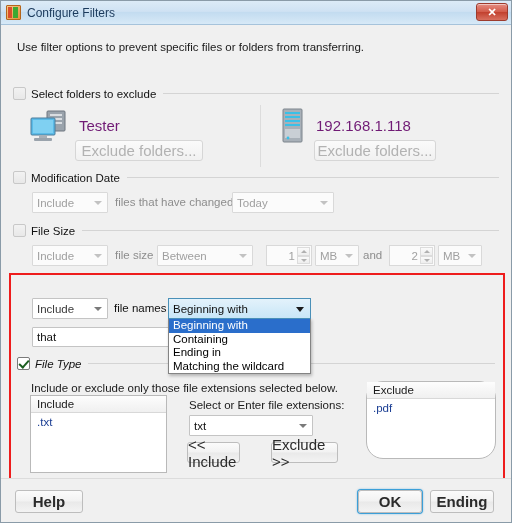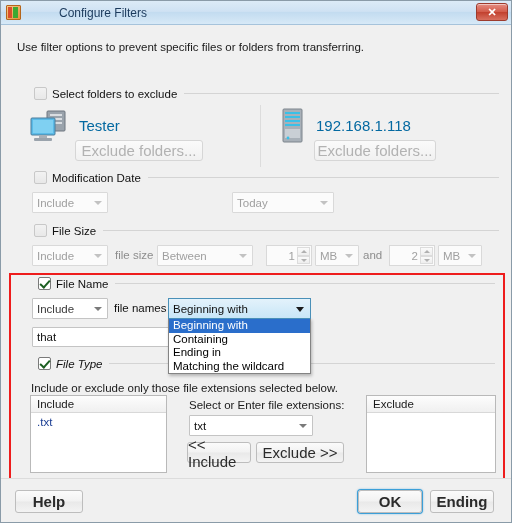--- a/index.html
+++ b/index.html
@@ -27,39 +27,39 @@
     padding:0 2px 0 5px;
     position:relative;
   }
   #title-icon { width:15px; height:15px; position:relative; flex:0 0 15px; margin-right:6px; }
   #title-icon .bk { position:absolute; left:0; top:0; width:15px; height:15px;
       background:linear-gradient(135deg,#f7c88a,#e8913a); border:1px solid #b4651b; border-radius:1px; }
   #title-icon .ar1 { position:absolute; left:2px; top:2px; width:4px;height:11px;
       background:#d94f2b; }
   #title-icon .ar2 { position:absolute; left:7px; top:2px; width:5px;height:11px;
       background:#3ea832; }
-  .title-text { font-size:12px; color:#1b3a5c; white-space:nowrap;margin-left:32px; }
+  .title-text { font-size:12px; color:#1b3a5c; white-space:nowrap; }
   #close-btn {
     position:absolute; right:3px; top:2px;
     width:32px; height:18px;
     background:linear-gradient(to bottom,#e58d82 0%,#d35d4c 48%,#c2412f 52%,#d8705f 100%);
     border:1px solid #9d3b2d; border-radius:3px;
     color:#fff; font-size:11px; font-weight:bold;
     display:flex; align-items:center; justify-content:center;
     box-shadow:inset 0 1px 0 rgba(255,255,255,.5);
     cursor:pointer;
   }
   
   #content {
     flex:1 1 auto; background:#f0f0f0; position:relative; padding:0;
   }
   #intro { position:absolute; left:16px; top:16px; font-size:11.5px; color:#1a1a1a; }
 
   
-  .grp { position:absolute; left:12px; right:12px; display:flex; align-items:center;margin-left:21px; }
+  .grp { position:absolute; left:12px; right:12px; display:flex; align-items:center; }
   .grp .cb { flex:0 0 13px; width:13px; height:13px; margin-right:5px; }
   .cb {
     width:13px;height:13px;display:inline-block;
     background:linear-gradient(to bottom,#f6f6f6,#e4e4e4);
     border:1px solid #b6b6b6; border-radius:2px; position:relative;
   }
   .cb.off { background:linear-gradient(to bottom,#f2f2f2,#e8e8e8); border-color:#c8c8c8; }
   .cb.on { background:#fff; border:1px solid #7a7a7a; }
   .cb.on:after {
     content:""; position:absolute; left:3px; top:0px; width:4px; height:8px;
@@ -95,21 +95,21 @@
     width:0;height:0;border-left:3px solid transparent;border-right:3px solid transparent;
   }
   .spin .btns div:first-child:after { border-bottom:3px solid #b0b0b0; }
   .spin .btns div:last-child:after { border-top:3px solid #b0b0b0; }
 
   .flabel { position:absolute; font-size:11.5px; color:#555; }
   .flabel.dis { color:#8d8d8d; }
   .flabel.en { color:#111; }
 
   
-  .devname { position:absolute; font-size:15px; color:#0369a1; }
+  .devname { position:absolute; font-size:15px; color:#701a75; }
   .btn {
     background:linear-gradient(to bottom,#fbfbfb 0%,#f2f2f2 48%,#e9e9e9 52%,#f3f3f3 100%);
     border:1px solid #bdbdbd; border-radius:3px;
     display:flex; align-items:center; justify-content:center;
     font-size:15px; color:#2b2b2b; cursor:pointer;
   }
   .btn.dis { color:#b2b2b2; border-color:#d6d6d6;
     background:linear-gradient(to bottom,#fafafa,#f1f1f1); }
 
   #vdiv { position:absolute; left:259px; top:80px; width:1px; height:62px; background:#dcdcdc; }
@@ -206,20 +206,21 @@
 
     <div class="grp" style="top:146px;">
       <span class="cb off"></span>
       <span class="lbl">Modification Date</span>
       <span class="rule"></span>
     </div>
     <div class="combo dis" style="position:absolute;left:31px;top:167px;width:76px;">
       <span>Include</span>
       <span class="arrow"></span>
     </div>
+    <div class="flabel dis" style="left:114px;top:171px;">files that have changed</div>
     <div class="combo dis" style="position:absolute;left:231px;top:167px;width:102px;">
       <span>Today</span>
       <span class="arrow"></span>
     </div>
 
     <div class="grp" style="top:199px;">
       <span class="cb off"></span>
       <span class="lbl">File Size</span>
       <span class="rule"></span>
     </div>
@@ -251,25 +252,20 @@
           <div></div>
         </span>
     </div>
     <div class="combo dis" style="position:absolute;left:437px;top:220px;width:44px;">
       <span>MB</span>
       <span class="arrow"></span>
     </div>
 
     <div id="redbox"></div>
 
-    <div class="grp" style="top:252px;left:16px;right:16px;">
-      <span class="cb on"></span>
-      <span class="lbl">File Name</span>
-      <span class="rule"></span>
-    </div>
     <div class="combo" style="position:absolute;left:31px;top:273px;width:76px;">
       <span>Include</span>
       <span class="arrow"></span>
     </div>
     <div class="flabel en" style="left:113px;top:277px;">file names</div>
 
     <div style="position:absolute;left:167px;top:273px;width:143px;height:21px;
                 background:linear-gradient(to bottom,#e3f2fb,#c8e6f7);
                 border:1px solid #4a90b8;display:flex;align-items:center;
                 padding:0 4px;font-size:11.5px;color:#111;z-index:31;">
@@ -298,25 +294,26 @@
     <div class="listbox" style="left:29px;top:370px;width:137px;height:78px;">
       <div class="hdr">Include</div>
       <div class="item">.txt</div>
     </div>
 
     <div id="selext">Select or Enter file extensions:</div>
     <div class="combo" style="position:absolute;left:188px;top:390px;width:124px;color:#111;">
       <span>txt</span>
       <span class="arrow"></span>
     </div>
-    <div class="btn" style="position:absolute;left:186px;top:417px;width:64px;height:21px;">&lt;&lt; Include</div>
-    <div class="btn" style="position:absolute;left:255px;top:417px;width:88px;height:21px;">Exclude &gt;&gt;</div>
-
-    <div class="listbox" style="left:365px;top:370px;width:130px;height:78px;">
+    <div class="btn" style="position:absolute;left:186px;top:417px;width:53px;height:21px;">&lt;&lt; Include</div>
+    <div class="btn" style="position:absolute;left:270px;top:417px;width:67px;height:21px;">Exclude &gt;&gt;</div>
+
+    <div class="listbox" style="left:365px;top:356px;width:130px;height:78px;border-radius:17px;">
       <div class="hdr">Exclude</div>
+      <div class="item">.pdf</div>
     </div>
 
     <div id="note">Note: Use semicolon (";") as a separator for multiple file extensions.</div>
   </div>
 
   <div id="bottom">
     <div class="btn" style="left:14px;width:68px;">Help</div>
     <div class="btn" id="ok-btn" style="left:357px;width:64px;">OK</div>
     <div class="btn" style="left:429px;width:64px;">Ending</div>
   </div>

